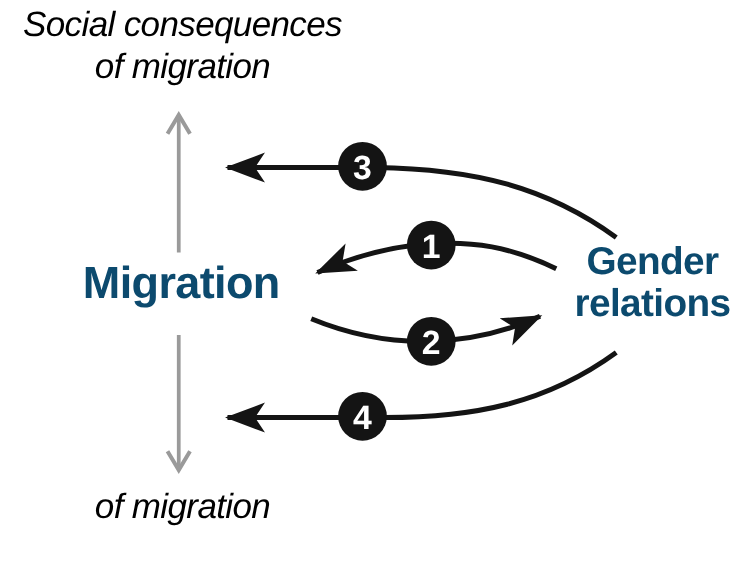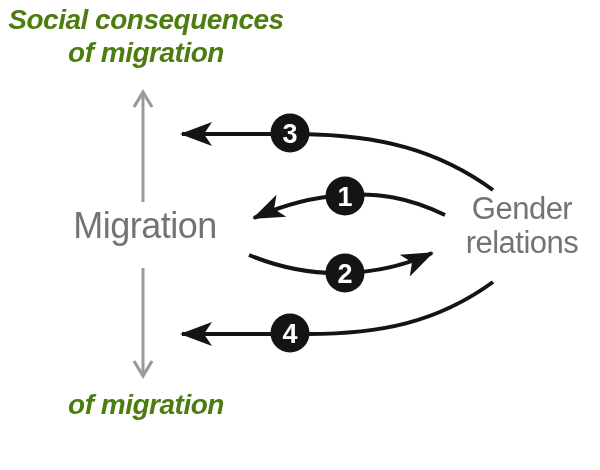--- a/index.html
+++ b/index.html
@@ -14,33 +14,33 @@
     height: 470px;
     background: #ffffff;
     overflow: hidden;
   }
   .axis-label {
     position: absolute;
     left: 0;
     width: 292px;
     text-align: center;
     font-style: italic;
-    font-weight: 700;
+    font-weight: 400;
     font-size: 28px;
     line-height: 33px;
-    color: #4d7c0f;
+    color: #000000;
     letter-spacing: -0.5px;
   }
   .axis-label.top { top: 3px; }
   .axis-label.bottom { top: 388px; }
   .axis-label span { display: block; }
   .node {
     position: absolute;
-    font-weight: normal;
-    color: #737373;
+    font-weight: bold;
+    color: #0c4a6e;
     text-align: center;
     letter-spacing: -0.5px;
   }
   .node-migration {
     left: 40px;
     top: 207px;
     width: 210px;
     font-size: 36px;
     line-height: 38px;
   }

